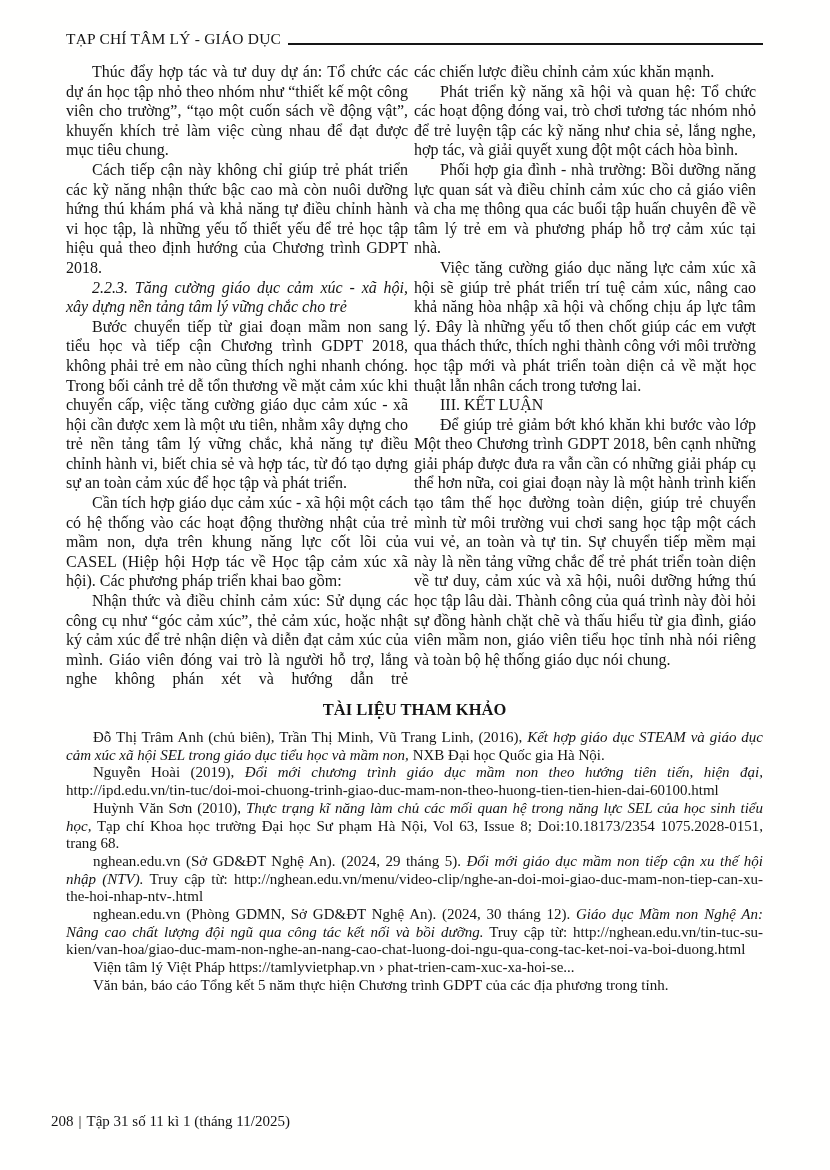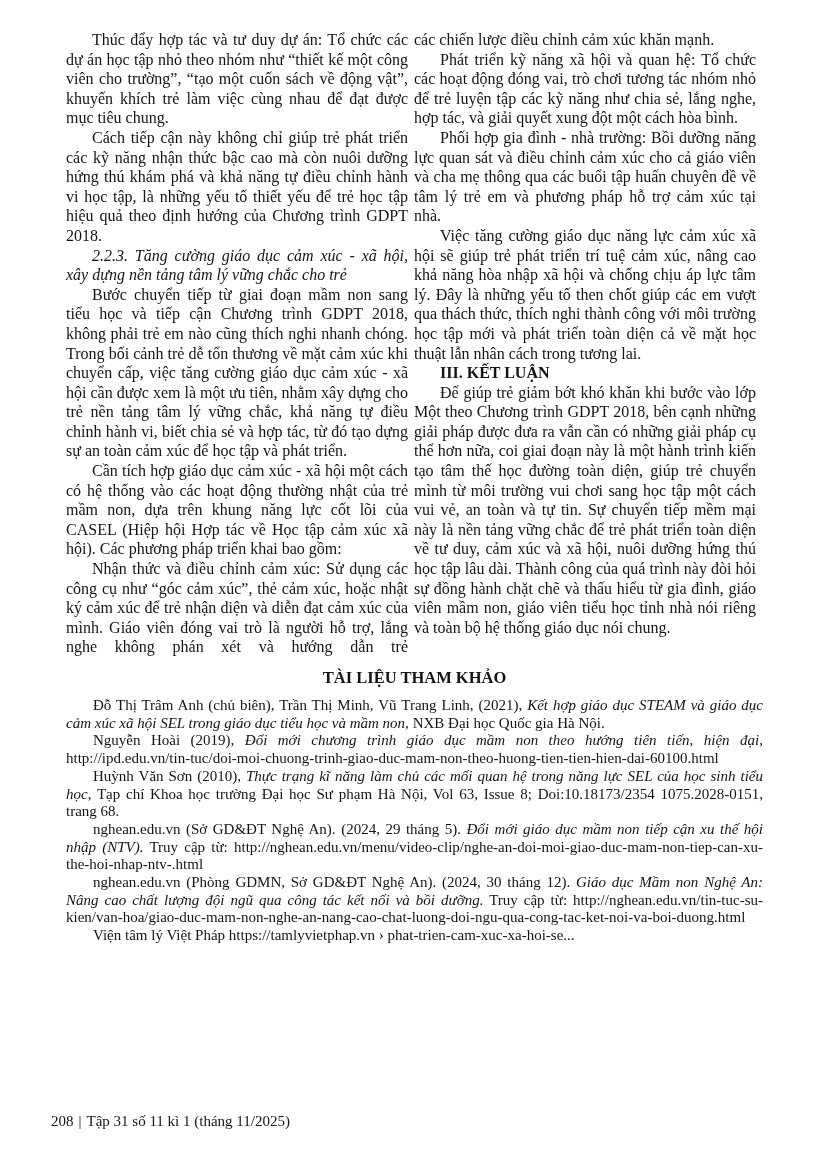--- a/index.html
+++ b/index.html
@@ -43,21 +43,21 @@
     line-height: 19.6px;
   }
   .para {
     margin: 0;
     text-align: justify;
     text-indent: 26px;
   }
   .para.noindent { text-indent: 0; }
   .para.cont { text-align-last: justify; }
   .para.hi { font-style: italic; }
-  .para.hb { font-weight: bold; }
+  .para.hb { font-weight: normal; }
   
   .refs { margin-top: 11px; }
   .refs-title {
     text-align: center;
     font-weight: bold;
     font-size: 16.5px;
     line-height: 20px;
     margin-bottom: 9px;
   }
   .ref {
@@ -76,20 +76,24 @@
     font-size: 15px;
     line-height: 18px;
   }
   .footer .sep { margin: 0 5px; }
 </style>
 </head>
 <body>
 
 <div class="page">
 
+  <div class="header">
+    <span class="journal-title">TẠP CHÍ TÂM LÝ - GIÁO DỤC</span>
+    <span class="header-rule"></span>
+  </div>
 
   <div class="columns">
     <div class="col">
         <p class="para">Thúc đẩy hợp tác và tư duy dự án: Tổ chức các dự án học tập nhỏ theo nhóm như “thiết kế một công viên cho trường”, “tạo một cuốn sách về động vật”, khuyến khích trẻ làm việc cùng nhau để đạt được mục tiêu chung.</p>
         <p class="para">Cách tiếp cận này không chỉ giúp trẻ phát triển các kỹ năng nhận thức bậc cao mà còn nuôi dưỡng hứng thú khám phá và khả năng tự điều chỉnh hành vi học tập, là những yếu tố thiết yếu để trẻ học tập hiệu quả theo định hướng của Chương trình GDPT 2018.</p>
         <p class="para hi">2.2.3. Tăng cường giáo dục cảm xúc - xã hội, xây dựng nền tảng tâm lý vững chắc cho trẻ</p>
         <p class="para">Bước chuyển tiếp từ giai đoạn mầm non sang tiểu học và tiếp cận Chương trình GDPT 2018, không phải trẻ em nào cũng thích nghi nhanh chóng. Trong bối cảnh trẻ dễ tổn thương về mặt cảm xúc khi chuyển cấp, việc tăng cường giáo dục cảm xúc - xã hội cần được xem là một ưu tiên, nhằm xây dựng cho trẻ nền tảng tâm lý vững chắc, khả năng tự điều chỉnh hành vi, biết chia sẻ và hợp tác, từ đó tạo dựng sự an toàn cảm xúc để học tập và phát triển.</p>
         <p class="para">Cần tích hợp giáo dục cảm xúc - xã hội một cách có hệ thống vào các hoạt động thường nhật của trẻ mầm non, dựa trên khung năng lực cốt lõi của CASEL (Hiệp hội Hợp tác về Học tập cảm xúc xã hội). Các phương pháp triển khai bao gồm:</p>
         <p class="para cont">Nhận thức và điều chỉnh cảm xúc: Sử dụng các công cụ như “góc cảm xúc”, thẻ cảm xúc, hoặc nhật ký cảm xúc để trẻ nhận diện và diễn đạt cảm xúc của mình. Giáo viên đóng vai trò là người hỗ trợ, lắng nghe không phán xét và hướng dẫn trẻ</p>
       </div>
@@ -99,26 +103,27 @@
         <p class="para">Phối hợp gia đình - nhà trường: Bồi dưỡng năng lực quan sát và điều chỉnh cảm xúc cho cả giáo viên và cha mẹ thông qua các buổi tập huấn chuyên đề về tâm lý trẻ em và phương pháp hỗ trợ cảm xúc tại nhà.</p>
         <p class="para">Việc tăng cường giáo dục năng lực cảm xúc xã hội sẽ giúp trẻ phát triển trí tuệ cảm xúc, nâng cao khả năng hòa nhập xã hội và chống chịu áp lực tâm lý. Đây là những yếu tố then chốt giúp các em vượt qua thách thức, thích nghi thành công với môi trường học tập mới và phát triển toàn diện cả về mặt học thuật lẫn nhân cách trong tương lai.</p>
         <p class="para hb">III. KẾT LUẬN</p>
         <p class="para">Để giúp trẻ giảm bớt khó khăn khi bước vào lớp Một theo Chương trình GDPT 2018, bên cạnh những giải pháp được đưa ra vẫn cần có những giải pháp cụ thể hơn nữa, coi giai đoạn này là một hành trình kiến tạo tâm thế học đường toàn diện, giúp trẻ chuyển mình từ môi trường vui chơi sang học tập một cách vui vẻ, an toàn và tự tin. Sự chuyển tiếp mềm mại này là nền tảng vững chắc để trẻ phát triển toàn diện về tư duy, cảm xúc và xã hội, nuôi dưỡng hứng thú học tập lâu dài. Thành công của quá trình này đòi hỏi sự đồng hành chặt chẽ và thấu hiểu từ gia đình, giáo viên mầm non, giáo viên tiểu học tỉnh nhà nói riêng và toàn bộ hệ thống giáo dục nói chung.</p>
       </div>
   </div>
 
   <div class="refs">
     <div class="refs-title">TÀI LIỆU THAM KHẢO</div>
     <div class="refs-list">
-        <p class="ref"><span>Đỗ Thị Trâm Anh (chủ biên), Trần Thị Minh, Vũ Trang Linh, (2021), </span><i>Kết hợp giáo dục STEAM và giáo dục cảm xúc xã hội SEL trong giáo dục tiểu học và mầm non,</i><span> NXB Đại học Quốc gia Hà Nội.</span></p>
+        <p class="ref"><span>Đỗ Thị Trâm Anh (chủ biên), Trần Thị Minh, Vũ Trang Linh, (2016), </span><i>Kết hợp giáo dục STEAM và giáo dục cảm xúc xã hội SEL trong giáo dục tiểu học và mầm non,</i><span> NXB Đại học Quốc gia Hà Nội.</span></p>
         <p class="ref"><span>Nguyễn Hoài (2019), </span><i>Đổi mới chương trình giáo dục mầm non theo hướng tiên tiến, hiện đại,</i><span> http://ipd.edu.vn/tin-tuc/doi-moi-chuong-trinh-giao-duc-mam-non-theo-huong-tien-tien-hien-dai-60100.html</span></p>
         <p class="ref"><span>Huỳnh Văn Sơn (2010), </span><i>Thực trạng kĩ năng làm chủ các mối quan hệ trong năng lực SEL của học sinh tiểu học,</i><span> Tạp chí Khoa học trường Đại học Sư phạm Hà Nội, Vol 63, Issue 8; Doi:10.18173/2354 1075.2028-0151, trang 68.</span></p>
         <p class="ref"><span>nghean.edu.vn (Sở GD&amp;ĐT Nghệ An). (2024, 29 tháng 5). </span><i>Đổi mới giáo dục mầm non tiếp cận xu thế hội nhập (NTV).</i><span> Truy cập từ: http://nghean.edu.vn/menu/video-clip/nghe-an-doi-moi-giao-duc-mam-non-tiep-can-xu-the-hoi-nhap-ntv-.html</span></p>
         <p class="ref"><span>nghean.edu.vn (Phòng GDMN, Sở GD&amp;ĐT Nghệ An). (2024, 30 tháng 12). </span><i>Giáo dục Mầm non Nghệ An: Nâng cao chất lượng đội ngũ qua công tác kết nối và bồi dưỡng.</i><span> Truy cập từ: http://nghean.edu.vn/tin-tuc-su-kien/van-hoa/giao-duc-mam-non-nghe-an-nang-cao-chat-luong-doi-ngu-qua-cong-tac-ket-noi-va-boi-duong.html</span></p>
         <p class="ref"><span>Viện tâm lý Việt Pháp https://tamlyvietphap.vn › phat-trien-cam-xuc-xa-hoi-se...</span></p>
+        <p class="ref"><span>Văn bản, báo cáo Tổng kết 5 năm thực hiện Chương trình GDPT của các địa phương trong tỉnh.</span></p>
       </div>
   </div>
 
   <div class="footer">
     <span>208</span><span class="sep">|</span><span>Tập 31 số 11 kì 1 (tháng 11/2025)</span>
   </div>
 
 </div>
 
 </body></html>

